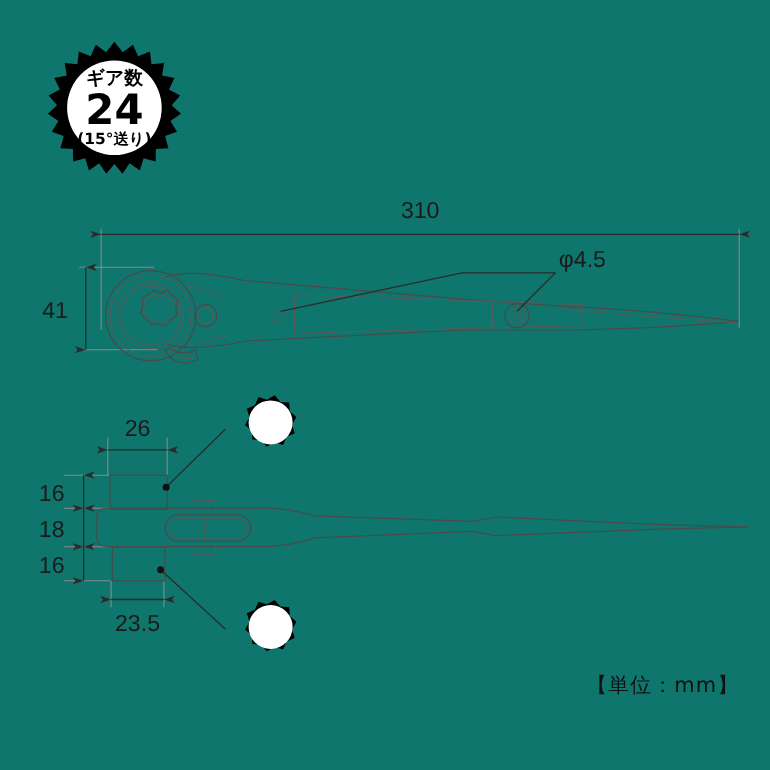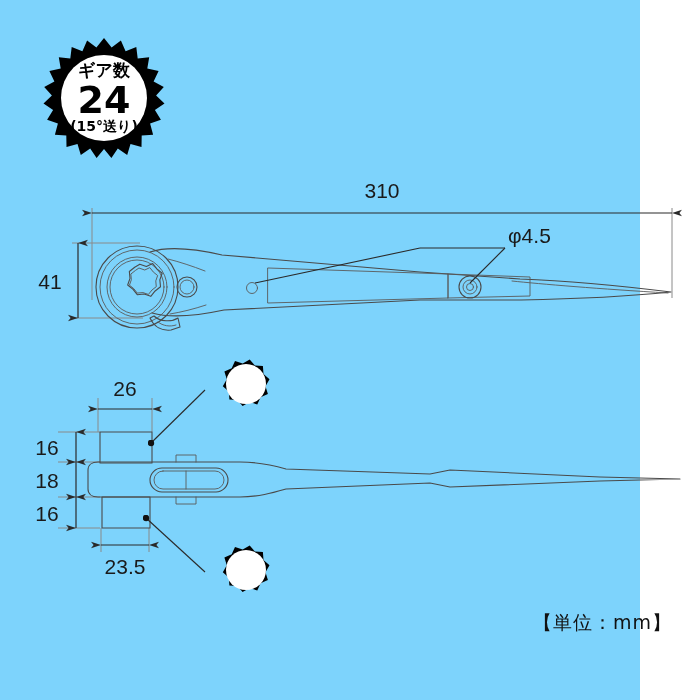--- a/index.html
+++ b/index.html
@@ -8,23 +8,23 @@
     background: #ffffff;
   }
   body {
     width: 700px;
     height: 700px;
     font-family: "Liberation Sans", sans-serif;
     overflow: hidden;
   }
   #sheet {
     position: relative;
-    width: 640px;
+    width: 700px;
     height: 700px;
-    background: #7dd3fc;
+    background: #0f766e;
   }
   #drawing {
     position: absolute;
     left: 0;
     top: 0;
     width: 700px;
     height: 700px;
   }
   .dim-text {
     font-family: "Liberation Sans", sans-serif;

